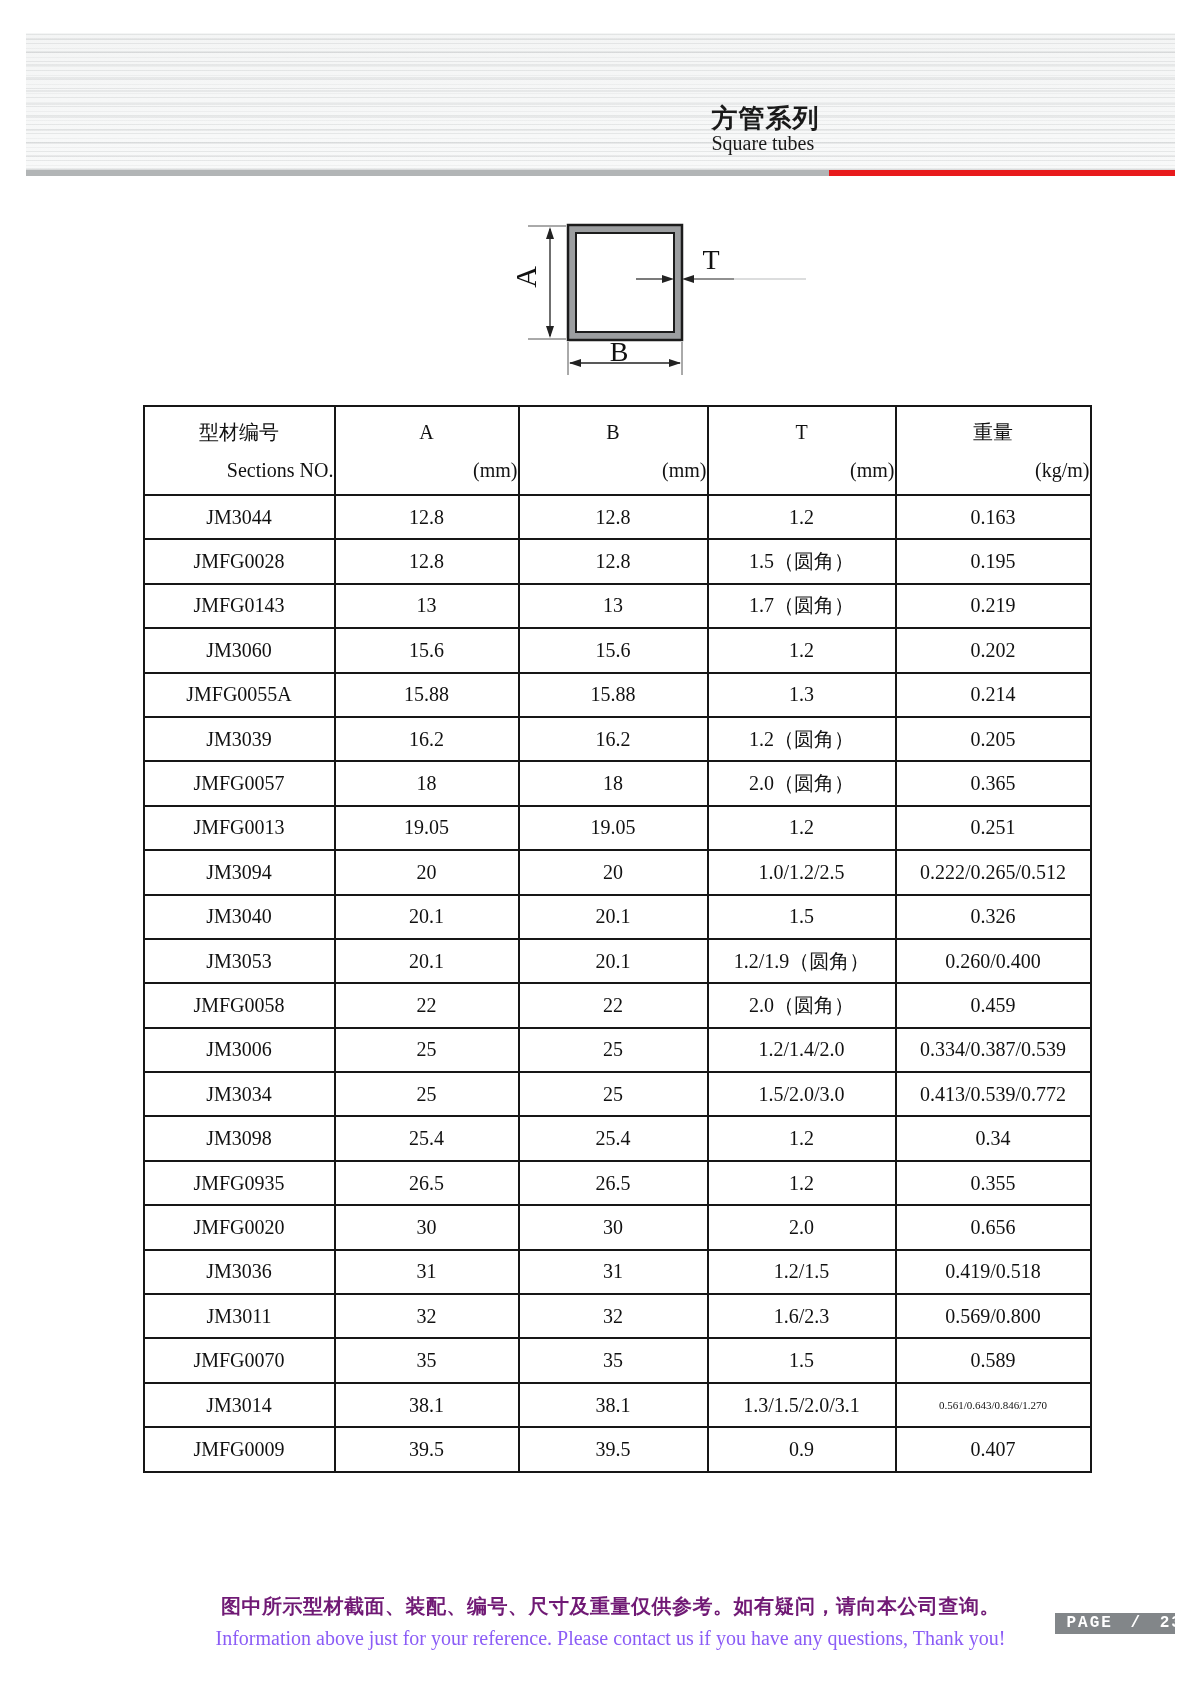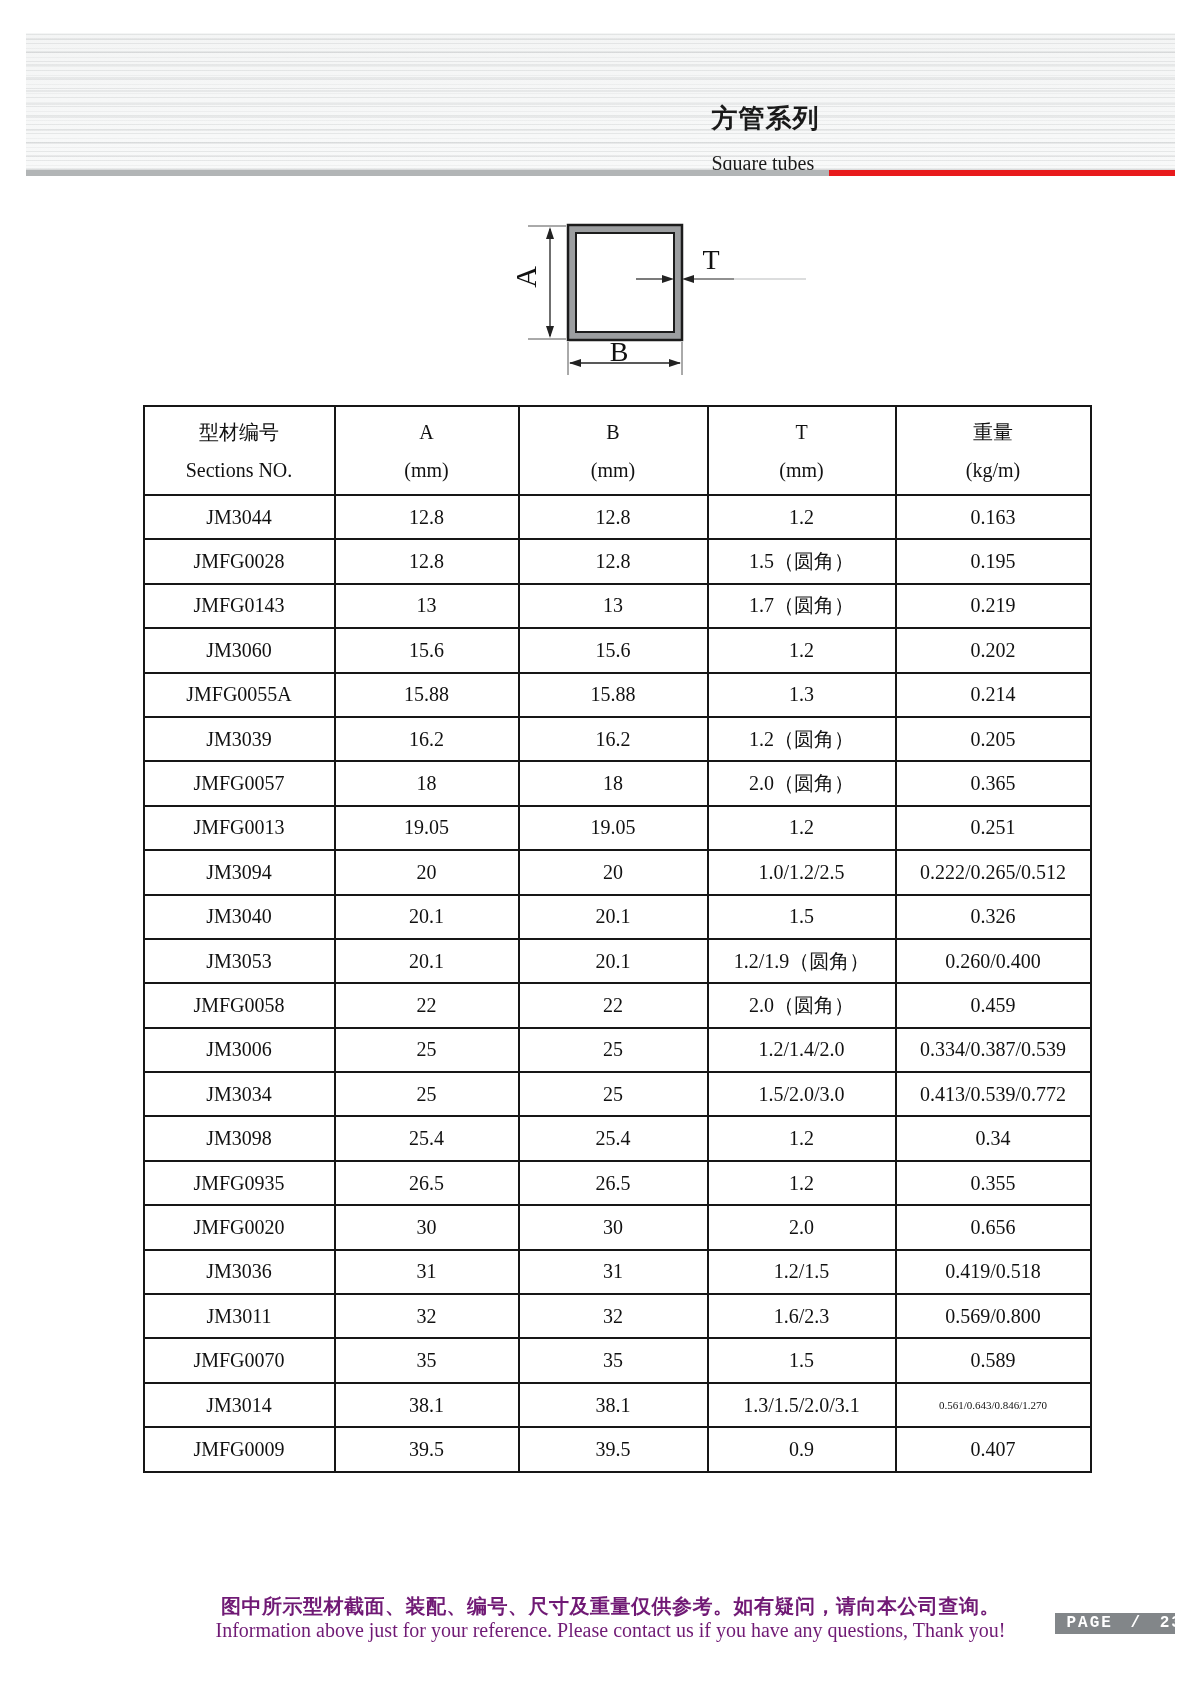--- a/index.html
+++ b/index.html
@@ -7,47 +7,47 @@
         font-family:"Liberation Serif","DejaVu Serif",serif;color:#111;border-radius:32px;}
 
   
   .stripe-band{position:absolute;left:0;top:33px;width:1200px;height:137px;
     background-image:
       repeating-linear-gradient(0deg, rgba(158,162,164,.20) 0 1px, rgba(255,255,255,0) 1px 4px, rgba(158,162,164,.10) 4px 5px, rgba(255,255,255,0) 5px 9px),
       repeating-linear-gradient(0deg, rgba(140,144,146,.14) 0 2px, rgba(255,255,255,0) 2px 13px),
       linear-gradient(#f4f5f5,#f8f9f9);}
   .title-zh{position:absolute;left:686px;top:101px;font-family:"Liberation Sans","DejaVu Sans",sans-serif;
     font-weight:700;font-size:26px;letter-spacing:1px;color:#1a1a1a;white-space:nowrap;}
-  .title-en{position:absolute;left:686px;top:132px;font-size:20px;color:#1a1a1a;white-space:nowrap;margin-top:20px;}
+  .title-en{position:absolute;left:686px;top:132px;font-size:20px;color:#1a1a1a;white-space:nowrap;}
 
   
   .rule{position:absolute;left:0;top:170px;width:1200px;height:6px;}
   .rule-gray{position:absolute;left:0;top:0;width:803px;height:6px;background:var(--bar-gray,#b2b5b6);}
   .rule-red{position:absolute;left:803px;top:0;width:397px;height:6px;background:var(--accent-red,#e81a1c);}
 
   
   .diagram{position:absolute;left:440px;top:185px;width:350px;height:195px;}
   .diagram text{font-family:"Liberation Serif","DejaVu Serif",serif;fill:#111;}
 
   
   table.spec{position:absolute;left:117px;top:405px;width:947px;border-collapse:collapse;table-layout:fixed;
     font-family:"Liberation Serif","DejaVu Serif",serif;}
   table.spec th,table.spec td{border:2px solid #161616;text-align:center;vertical-align:middle;
     padding:0;font-weight:normal;overflow:hidden;white-space:nowrap;}
   table.spec td{height:42.4px;font-size:20px;}
   table.spec td.small{font-size:11px;}
   table.spec th{height:87px;font-size:20px;}
   th .h-zh{margin:0 0 16px 0;line-height:22px;}
-  th .h-en{line-height:22px;}
+  th .h-en{line-height:22px;text-align:right;}
 
   
   .footer-note{position:absolute;left:150px;top:1594px;width:870px;text-align:center;}
   .note-zh{font-family:"Liberation Sans","DejaVu Sans",sans-serif;font-weight:600;font-size:20px;
     line-height:24px;color:#701a75;letter-spacing:0.5px;white-space:nowrap;}
-  .note-en{font-size:20px;line-height:24px;color:#701a75;white-space:nowrap;}
+  .note-en{font-size:20px;line-height:24px;color:#8b5cf6;white-space:nowrap;margin-top:8px;}
   .page-badge{position:absolute;left:1029px;top:1613px;width:171px;height:21px;background:var(--badge-gray,#828689);
     color:#fff;font-family:Liberation Mono, monospace;font-weight:700;font-size:16px;
     line-height:21px;letter-spacing:2px;word-spacing:6px;padding-left:12px;box-sizing:border-box;white-space:nowrap;}
 </style>
 </head>
 <body>
 
 <div class="page">
 
   <div class="stripe-band"></div>

